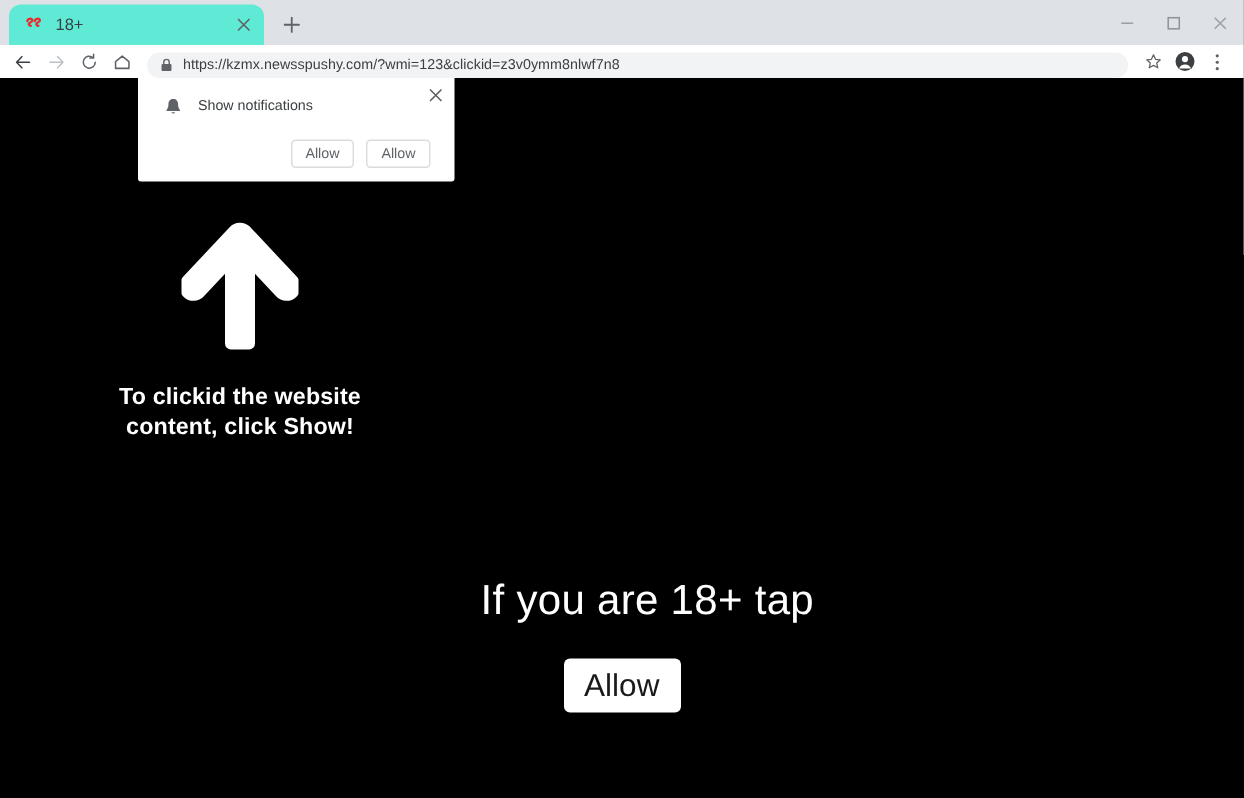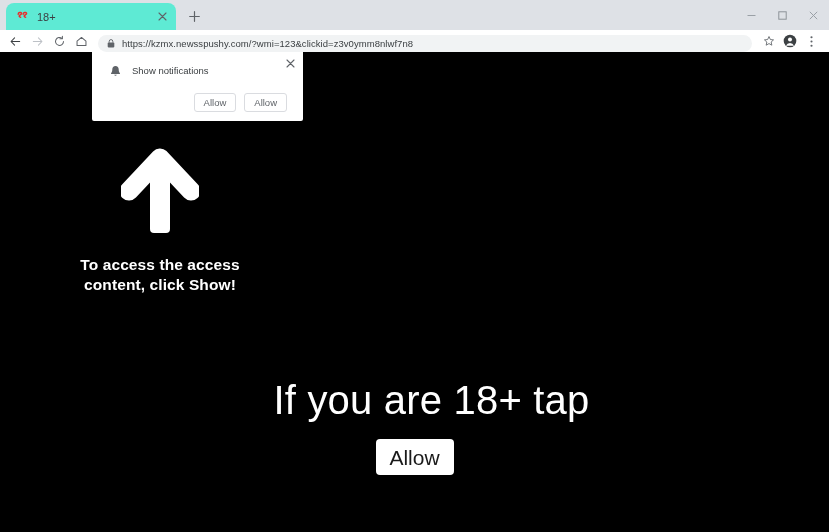--- a/index.html
+++ b/index.html
@@ -262,21 +262,21 @@
   
   .hero {
     position: absolute;
     left: 0;
     right: 0;
     top: 322px;
     text-align: center;
   }
   .hero-title {
     color: #ffffff;
-    font-size: 40px;
+    font-size: 28px;
     font-weight: 300;
     line-height: 52px;
     letter-spacing: 0.2px;
     padding-left: 34px;
   }
   .hero-btn {
     margin: 13px auto 0 auto;
     width: 78px;
     height: 36px;
     background: #ffffff;
@@ -426,21 +426,21 @@
         <button class="perm-btn">Allow</button>
       </div>
     </div>
 
     <div class="arrow-block">
       <svg class="arrow-svg" width="78" height="88" viewBox="0 0 78 88">
         <rect x="29" y="20" width="20" height="66" rx="4" fill="#ffffff"></rect>
         <path d="M8 44 L39 11 L70 44" fill="none" stroke="#ffffff" stroke-width="19" stroke-linecap="round" stroke-linejoin="round"></path>
       </svg>
       <div class="caption">
-        <div>To access the access</div>
+        <div>To clickid the website</div>
         <div>content, click Show!</div>
       </div>
     </div>
 
     <div class="hero">
       <div class="hero-title">If you are 18+ tap</div>
       <button class="hero-btn">Allow</button>
     </div>
 
   </div>

